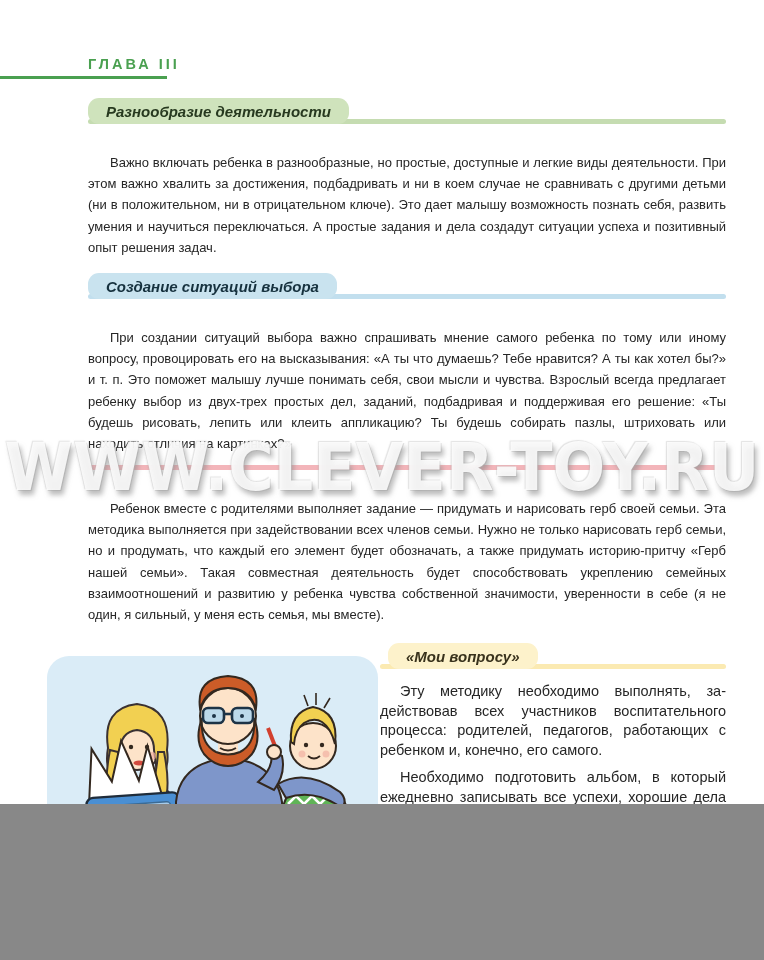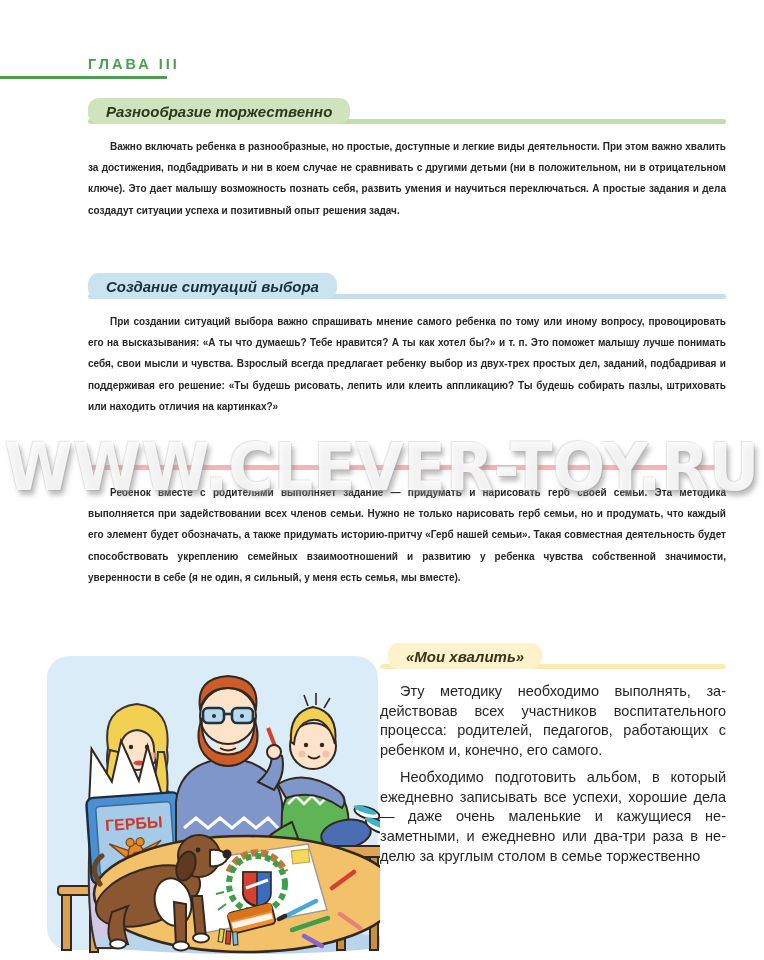--- a/index.html
+++ b/index.html
@@ -1,18 +1,18 @@
 <!DOCTYPE html>
 <html lang="ru"><head>
 <meta charset="utf-8">
 <style>
   html,body{margin:0;padding:0;}
   body{background:#888;}
   .page{
-    position:relative; width:764px; height:960px; margin:0 auto;
+    position:relative; width:764px; height:804px; margin:0 auto;
     background:#ffffff; overflow:hidden;
     font-family:"Liberation Sans", sans-serif;
     color:#262626;
   }
   
   .chapter{
     position:absolute; left:88px; top:56px;
     font-size:14.5px; font-weight:bold; letter-spacing:3px;
     color:var(--accent,#4aa050);
   }
@@ -29,24 +29,24 @@
   }
   .sec-tab{
     position:absolute; left:0; top:0; height:26px;
     display:inline-flex; align-items:center;
     padding:0 18px; border-radius:11px;
     background:var(--tab-bg,#eee);
     font-size:15px; font-weight:bold; font-style:italic;
     color:var(--head-text,#222); white-space:nowrap;
   }
   .sec p{
-    margin:12px 0 0 0;
-    font-size:10px; line-height:21.2px;
+    margin:28px 0 0 0;
+    font-size:13px; line-height:21.2px;
     text-align:justify; text-indent:22px;
-    hyphens:manual;font-weight:bold; -webkit-hyphens:manual;
+    hyphens:manual; -webkit-hyphens:manual;
   }
   
   .col-right{position:absolute; left:380px; top:643px; width:346px;}
   .col-right .sec-head{margin-left:0;}
   .col-right .sec-tab{left:8px;}
   .col-right p{
     margin:13px 0 0 0;
     font-size:14.5px; line-height:19.7px;
     text-align:justify; text-indent:20px;
     hyphens:manual; -webkit-hyphens:manual;
@@ -73,21 +73,21 @@
 <body>
 
 <div class="page">
 
   <div class="chapter" style="--accent: #4aa050;">ГЛАВА III</div>
   <div class="chapter-rule" style="--accent: #4aa050;"></div>
 
   <div class="sec" style="top: 98px; --tab-bg: #cfe3bc; --rule-bg: #c5dcb1; --head-text: #27391f;">
     <div class="sec-head">
       <div class="sec-rule"></div>
-      <div class="sec-tab">Разнообразие торжественно</div>
+      <div class="sec-tab">Разнообразие деятельности</div>
     </div>
     <p>Важно включать ребенка в разнообразные, но простые, доступные и легкие виды деятель­ности. При этом важно хвалить за достижения, подбадривать и ни в коем случае не сравнивать с другими детьми (ни в положительном, ни в отрицательном ключе). Это дает малышу воз­можность познать себя, развить умения и научиться переключаться. А простые задания и дела создадут ситуации успеха и позитивный опыт решения задач.</p>
   </div>
 
   <div class="sec" style="top: 273px; --tab-bg: #c9e3ef; --rule-bg: #c2dfee; --head-text: #16313e;">
     <div class="sec-head">
       <div class="sec-rule"></div>
       <div class="sec-tab">Создание ситуаций выбора</div>
     </div>
     <p>При создании ситуаций выбора важно спрашивать мнение самого ребенка по тому или ино­му вопросу, провоцировать его на высказывания: «А ты что думаешь? Тебе нравится? А ты как хотел бы?» и т. п. Это поможет малышу лучше понимать себя, свои мысли и чувства. Взрослый всегда предлагает ребенку выбор из двух-трех простых дел, заданий, подбадривая и поддер­живая его решение: «Ты будешь рисовать, лепить или клеить аппликацию? Ты будешь соби­рать пазлы, штриховать или находить отличия на картинках?»</p>
@@ -271,19 +271,19 @@
         <circle cx="181" cy="204" r="4.5" fill="#2a2321" stroke="none"></circle>
         <ellipse cx="140" cy="216" rx="9" ry="15" fill="#5d3a20" transform="rotate(18 140 216)"></ellipse>
         <circle cx="152" cy="200" r="2.4" fill="#2a2321" stroke="none"></circle>
       </g>
     </svg>
   </div>
 
   <div class="col-right" style="--tab-bg: #fdf2cb; --rule-bg: #fbeab2; --head-text: #39321c;">
     <div class="sec-head">
       <div class="sec-rule"></div>
-      <div class="sec-tab">«Мои хвалить»</div>
+      <div class="sec-tab">«Мои вопросу»</div>
     </div>
     <p>Эту методику необходимо выполнять, за­действовав всех участников воспитательного процесса: родителей, педагогов, работающих с ребенком и, конечно, его самого.</p>
     <p>Необходимо подготовить альбом, в который ежедневно записывать все успехи, хорошие дела — даже очень маленькие и кажущиеся не­заметными, и ежедневно или два-три раза в не­делю за круглым столом в семье торжественно</p>
   </div>
 
 </div>
 
 </body></html>

